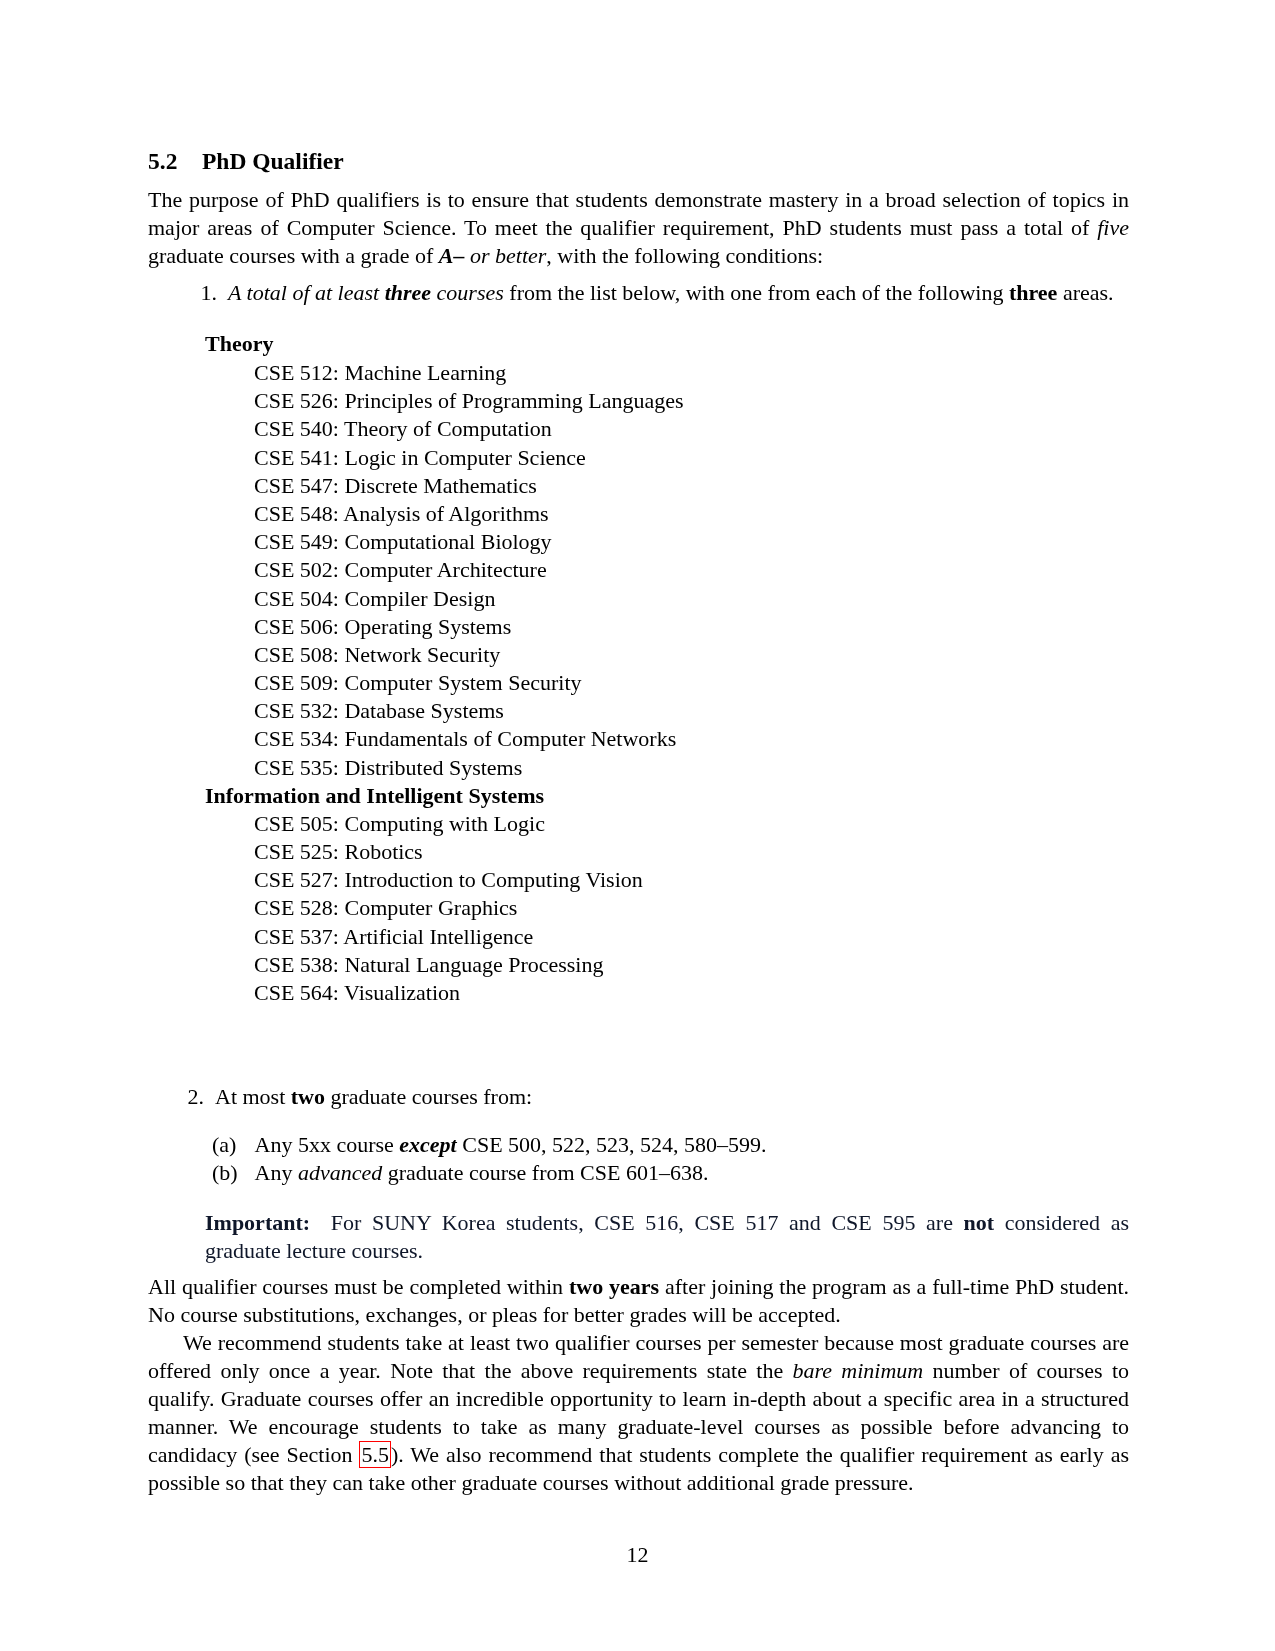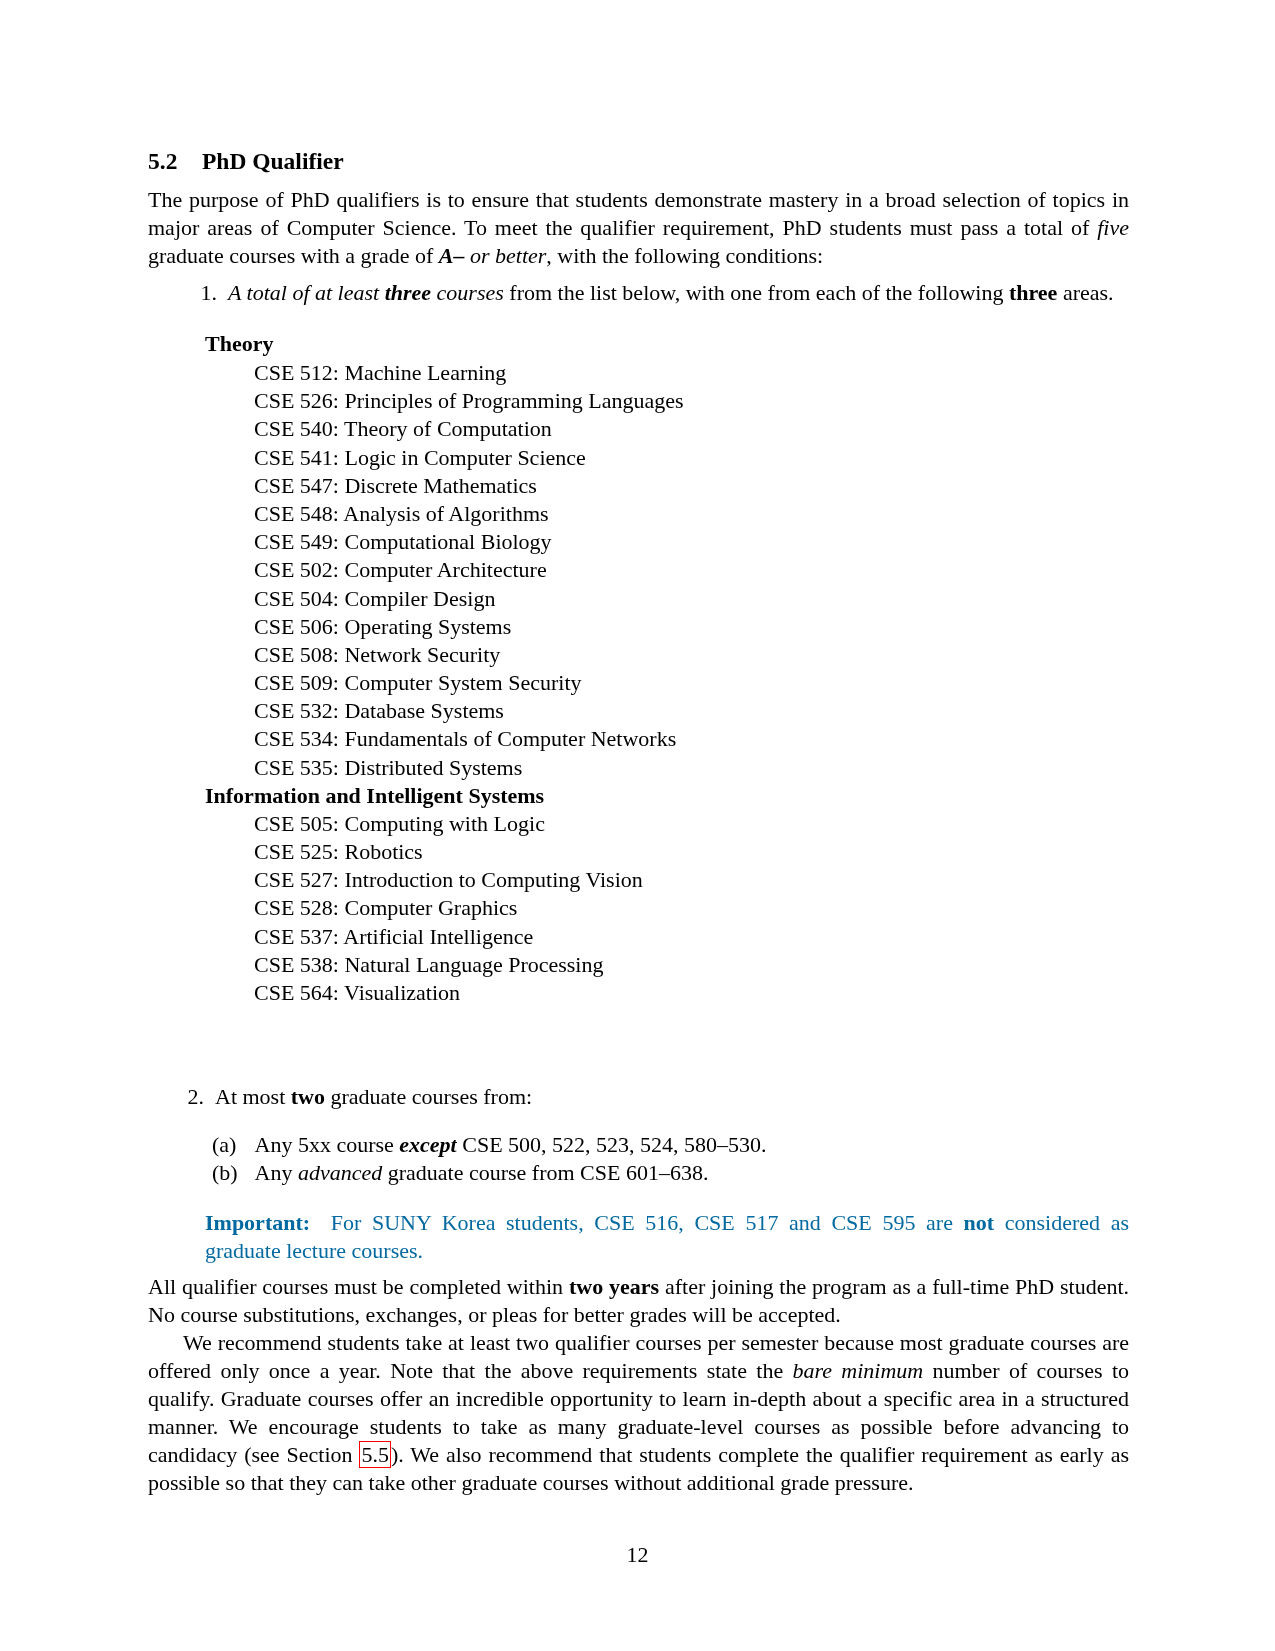--- a/index.html
+++ b/index.html
@@ -16,21 +16,21 @@
   .item1 .marker { width: 57px; }
   .areas { position: absolute; top: 330px; left: 57px; font-size: 22px; }
   .area-title { font-weight: bold; line-height: 28px; height: 28px; white-space: nowrap; }
   .area-title.first { height: 29px; }
   .course { padding-left: 49px; line-height: 28.2px; height: 28.2px; white-space: nowrap; }
   .item2 { position: absolute; top: 1083px; left: 0; font-size: 22px; line-height: 28px; white-space: nowrap; }
   .sub { position: absolute; left: 64px; font-size: 22px; line-height: 28px; white-space: nowrap; }
   .sub .label { display: inline-block; width: 37px; }
   .sub-a { top: 1131px; }
   .sub-b { top: 1159px; }
-  .important { position: absolute; top: 1209px; left: 57px; width: 924px; font-size: 22px; line-height: 28px; color: #0369a1; text-align: justify; }
+  .important { position: absolute; top: 1209px; left: 57px; width: 924px; font-size: 22px; line-height: 28px; color: #0f172a; text-align: justify; }
   .important .imp-label { font-weight: bold; margin-right: 10px; }
   .p2 { top: 1273px; }
   .p3 { top: 1329px; }
   .ref-box { border: 1.5px solid #ff0000; padding: 0 1px; }
   .page-number { position: absolute; top: 1541px; left: 0; width: 1275px; text-align: center; font-size: 22px; line-height: 28px; }
 </style>
 </head>
 <body>
 
 <div class="page">
@@ -72,21 +72,21 @@
     <div class="course">CSE 537: Artificial Intelligence</div>
     <div class="course">CSE 538: Natural Language Processing</div>
     <div class="course">CSE 564: Visualization</div>
   </div>
 
   <div class="item2">
     <span class="marker">2.</span>&nbsp;&nbsp;<span>At most </span><b>two</b><span> graduate courses from:</span>
   </div>
 
   <div class="sub sub-a">
-    <span class="label">(a)</span>&nbsp;<span>Any 5xx course </span><b><i>except</i></b><span> CSE 500, 522, 523, 524, 580–530.</span>
+    <span class="label">(a)</span>&nbsp;<span>Any 5xx course </span><b><i>except</i></b><span> CSE 500, 522, 523, 524, 580–599.</span>
   </div>
 
   <div class="sub sub-b">
     <span class="label">(b)</span>&nbsp;<span>Any </span><i>advanced</i><span> graduate course from CSE 601–638.</span>
   </div>
 
   <div class="important"><b class="imp-label">Important:</b> <span>For SUNY Korea students, CSE 516, CSE 517 and CSE 595 are </span><b>not</b><span> considered as graduate lecture courses.</span></div>
 
   <div class="para p2"><span>All qualifier courses must be completed within </span><b>two years</b><span> after joining the program as a full-time PhD student. No course substitutions, exchanges, or pleas for better grades will be accepted.</span></div>
 

